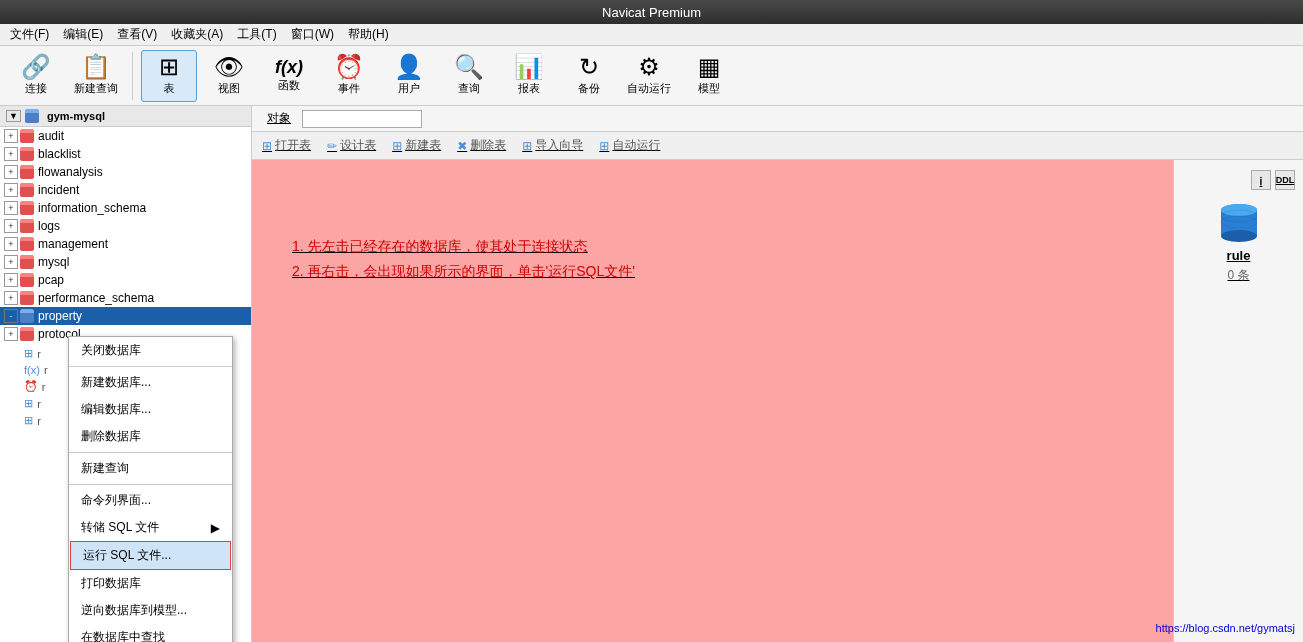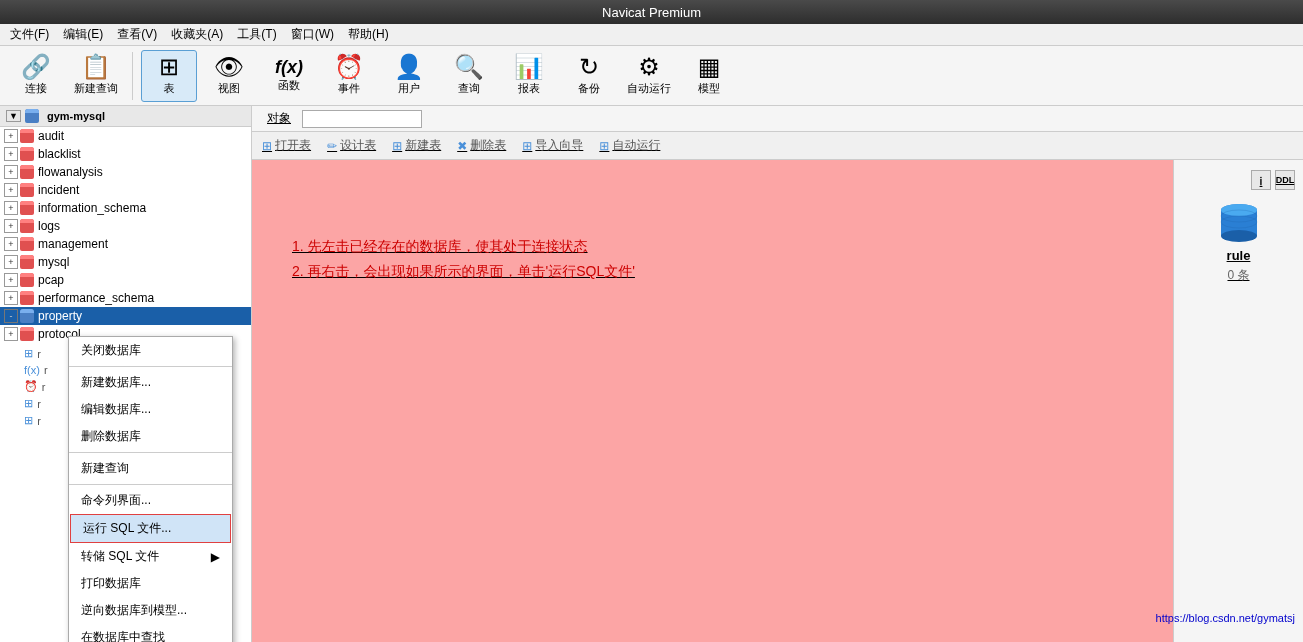--- a/index.html
+++ b/index.html
@@ -234,21 +234,21 @@
       color: #cc0000;
       font-size: 14px;
       line-height: 1.8;
       margin-top: 40px;
       margin-left: 20px;
     }
 
     
     .bottom-bar {
       position: fixed;
-      bottom: 16px;
+      bottom: 6px;
       right: 0;
       background: transparent;
       color: #0000cc;
       font-size: 11px;
       padding: 2px 8px;
       text-align: right;
     }
     .small-icon-btn {
       width: 20px; height: 20px;
       display: flex; align-items: center; justify-content: center;
@@ -426,25 +426,25 @@
     <div class="context-menu">
       <div class="ctx-item">关闭数据库</div>
       <div class="ctx-separator"></div>
       <div class="ctx-item">新建数据库...</div>
       <div class="ctx-item">编辑数据库...</div>
       <div class="ctx-item">删除数据库</div>
       <div class="ctx-separator"></div>
       <div class="ctx-item">新建查询</div>
       <div class="ctx-separator"></div>
       <div class="ctx-item">命令列界面...</div>
-      <div class="ctx-item highlighted">运行 SQL 文件...</div>
       <div class="ctx-item ctx-item-arrow">
         <span>转储 SQL 文件</span>
         <span>▶</span>
       </div>
+      <div class="ctx-item highlighted">运行 SQL 文件...</div>
       <div class="ctx-item">打印数据库</div>
       <div class="ctx-item">逆向数据库到模型...</div>
       <div class="ctx-item">在数据库中查找</div>
 
     </div>
   </div>
 
   <div class="right-panel">
 
     <div class="right-header">

